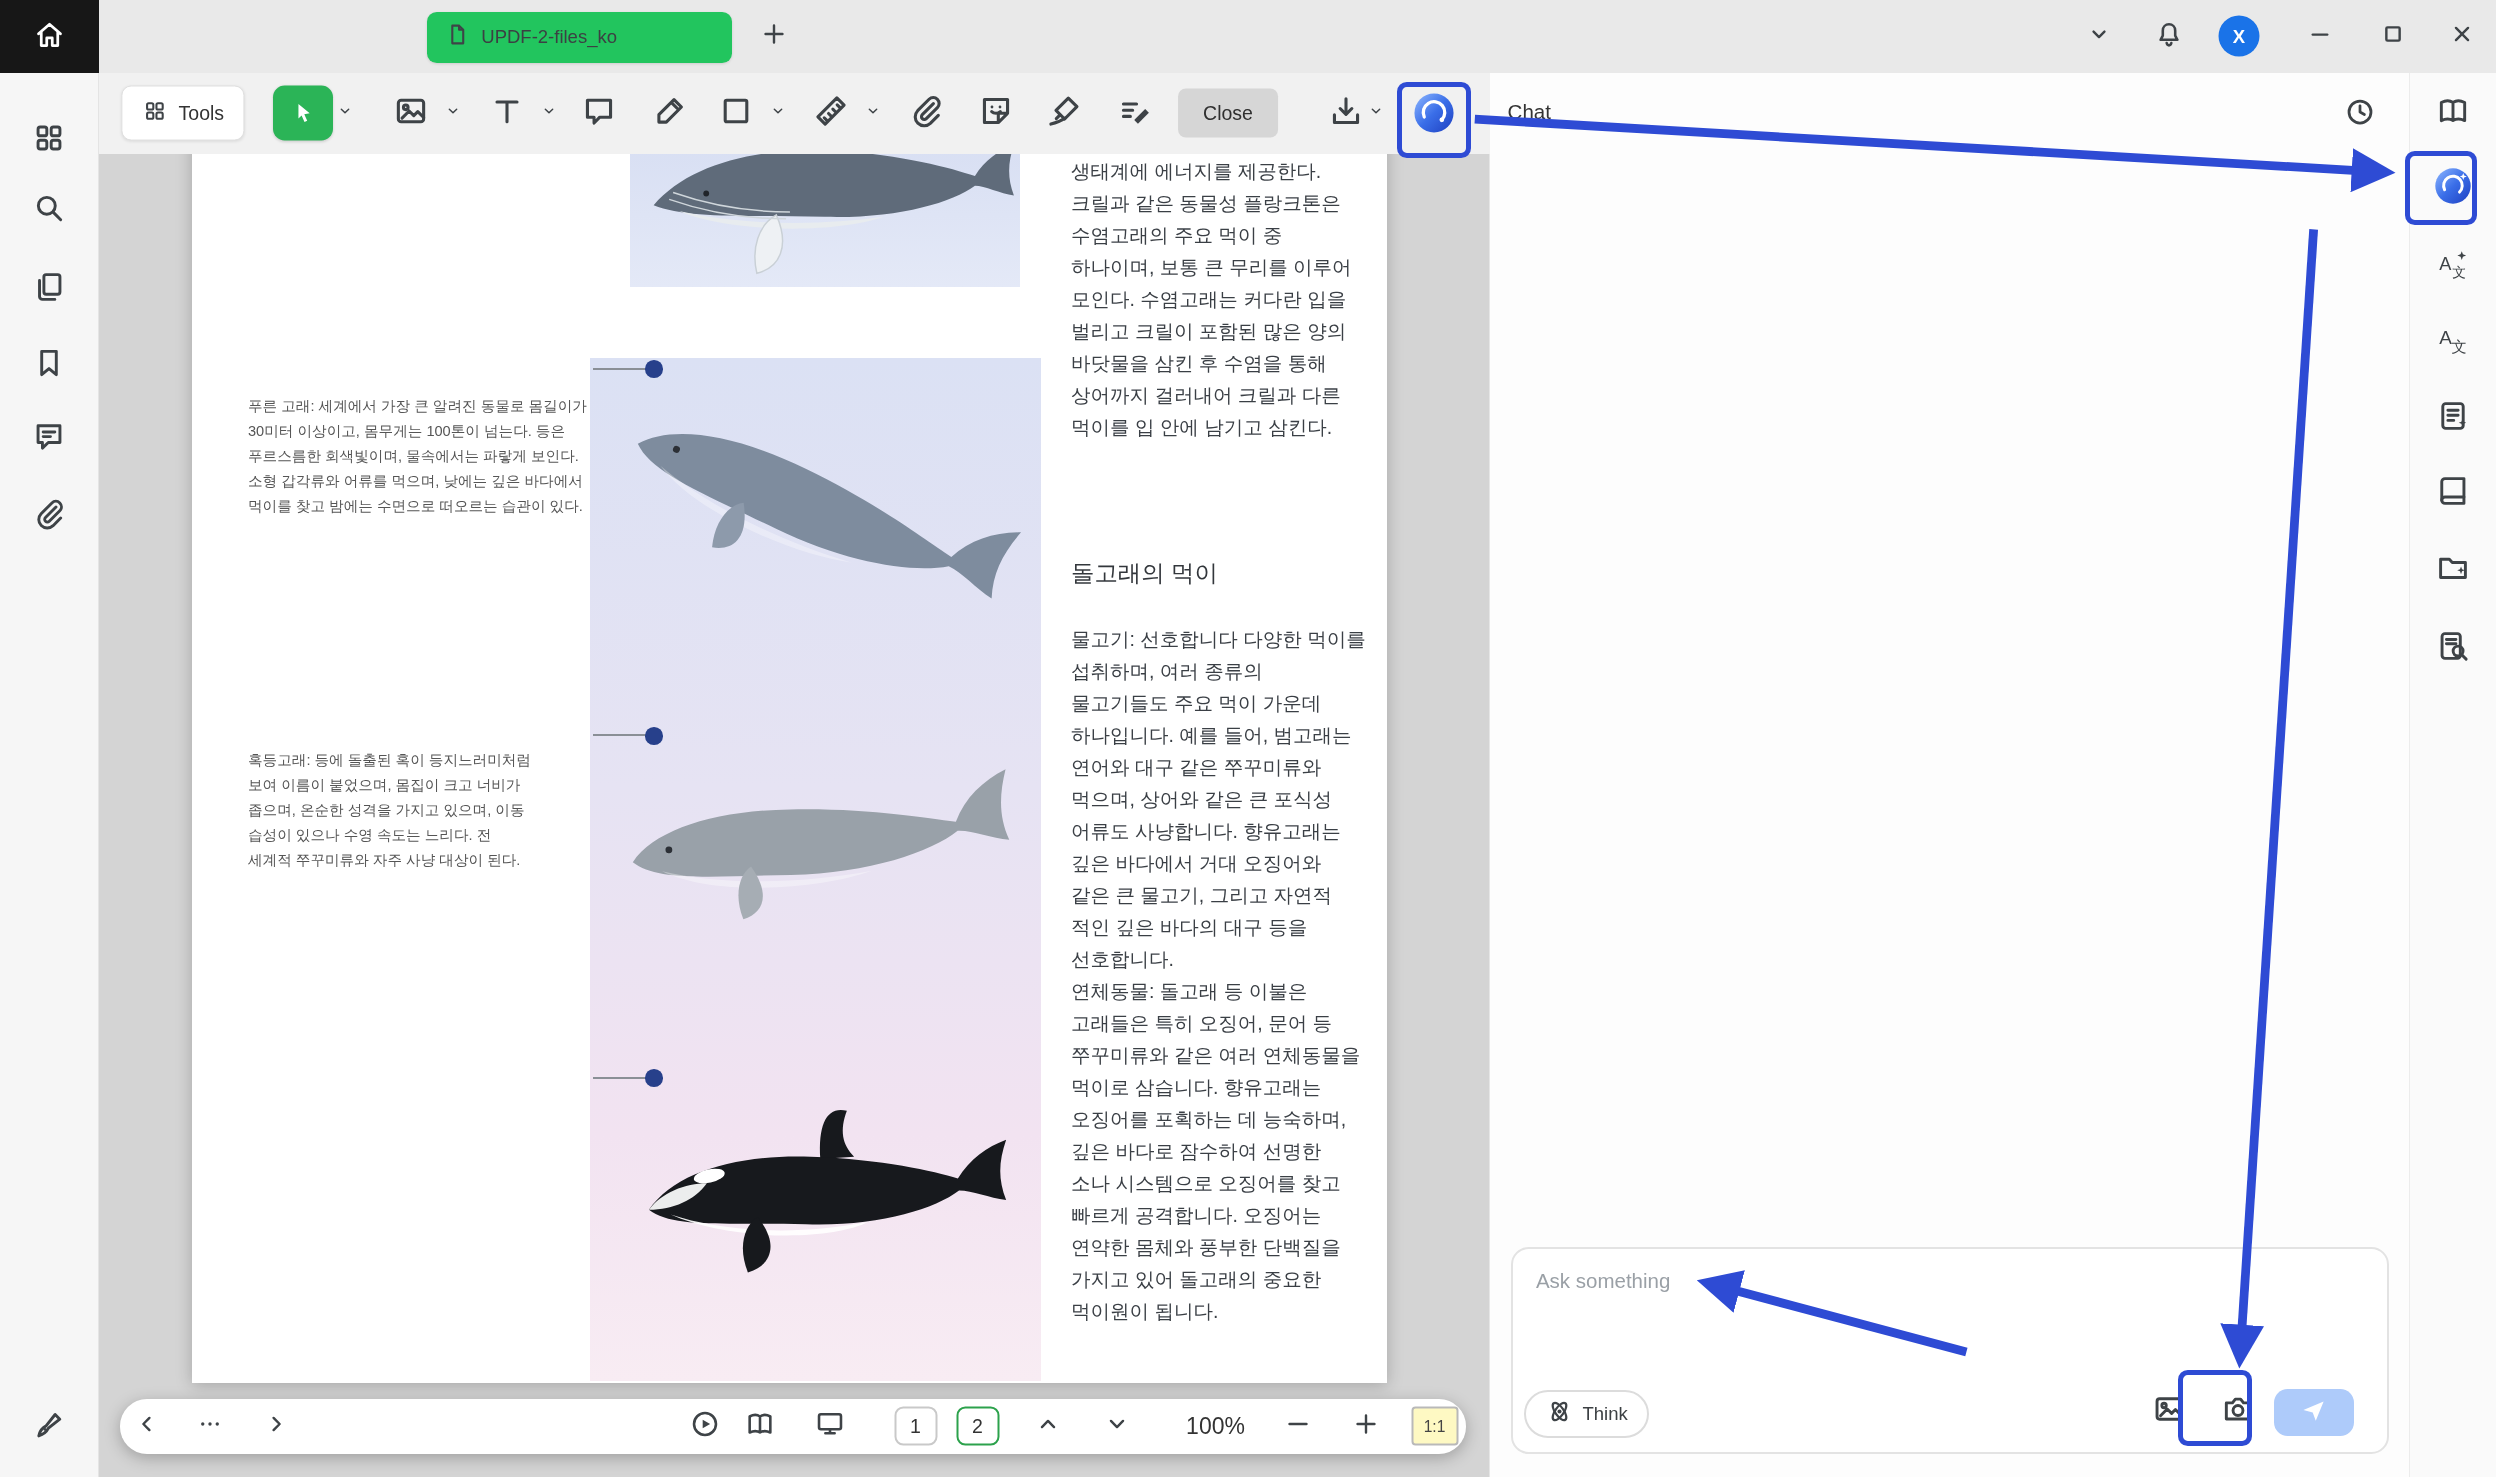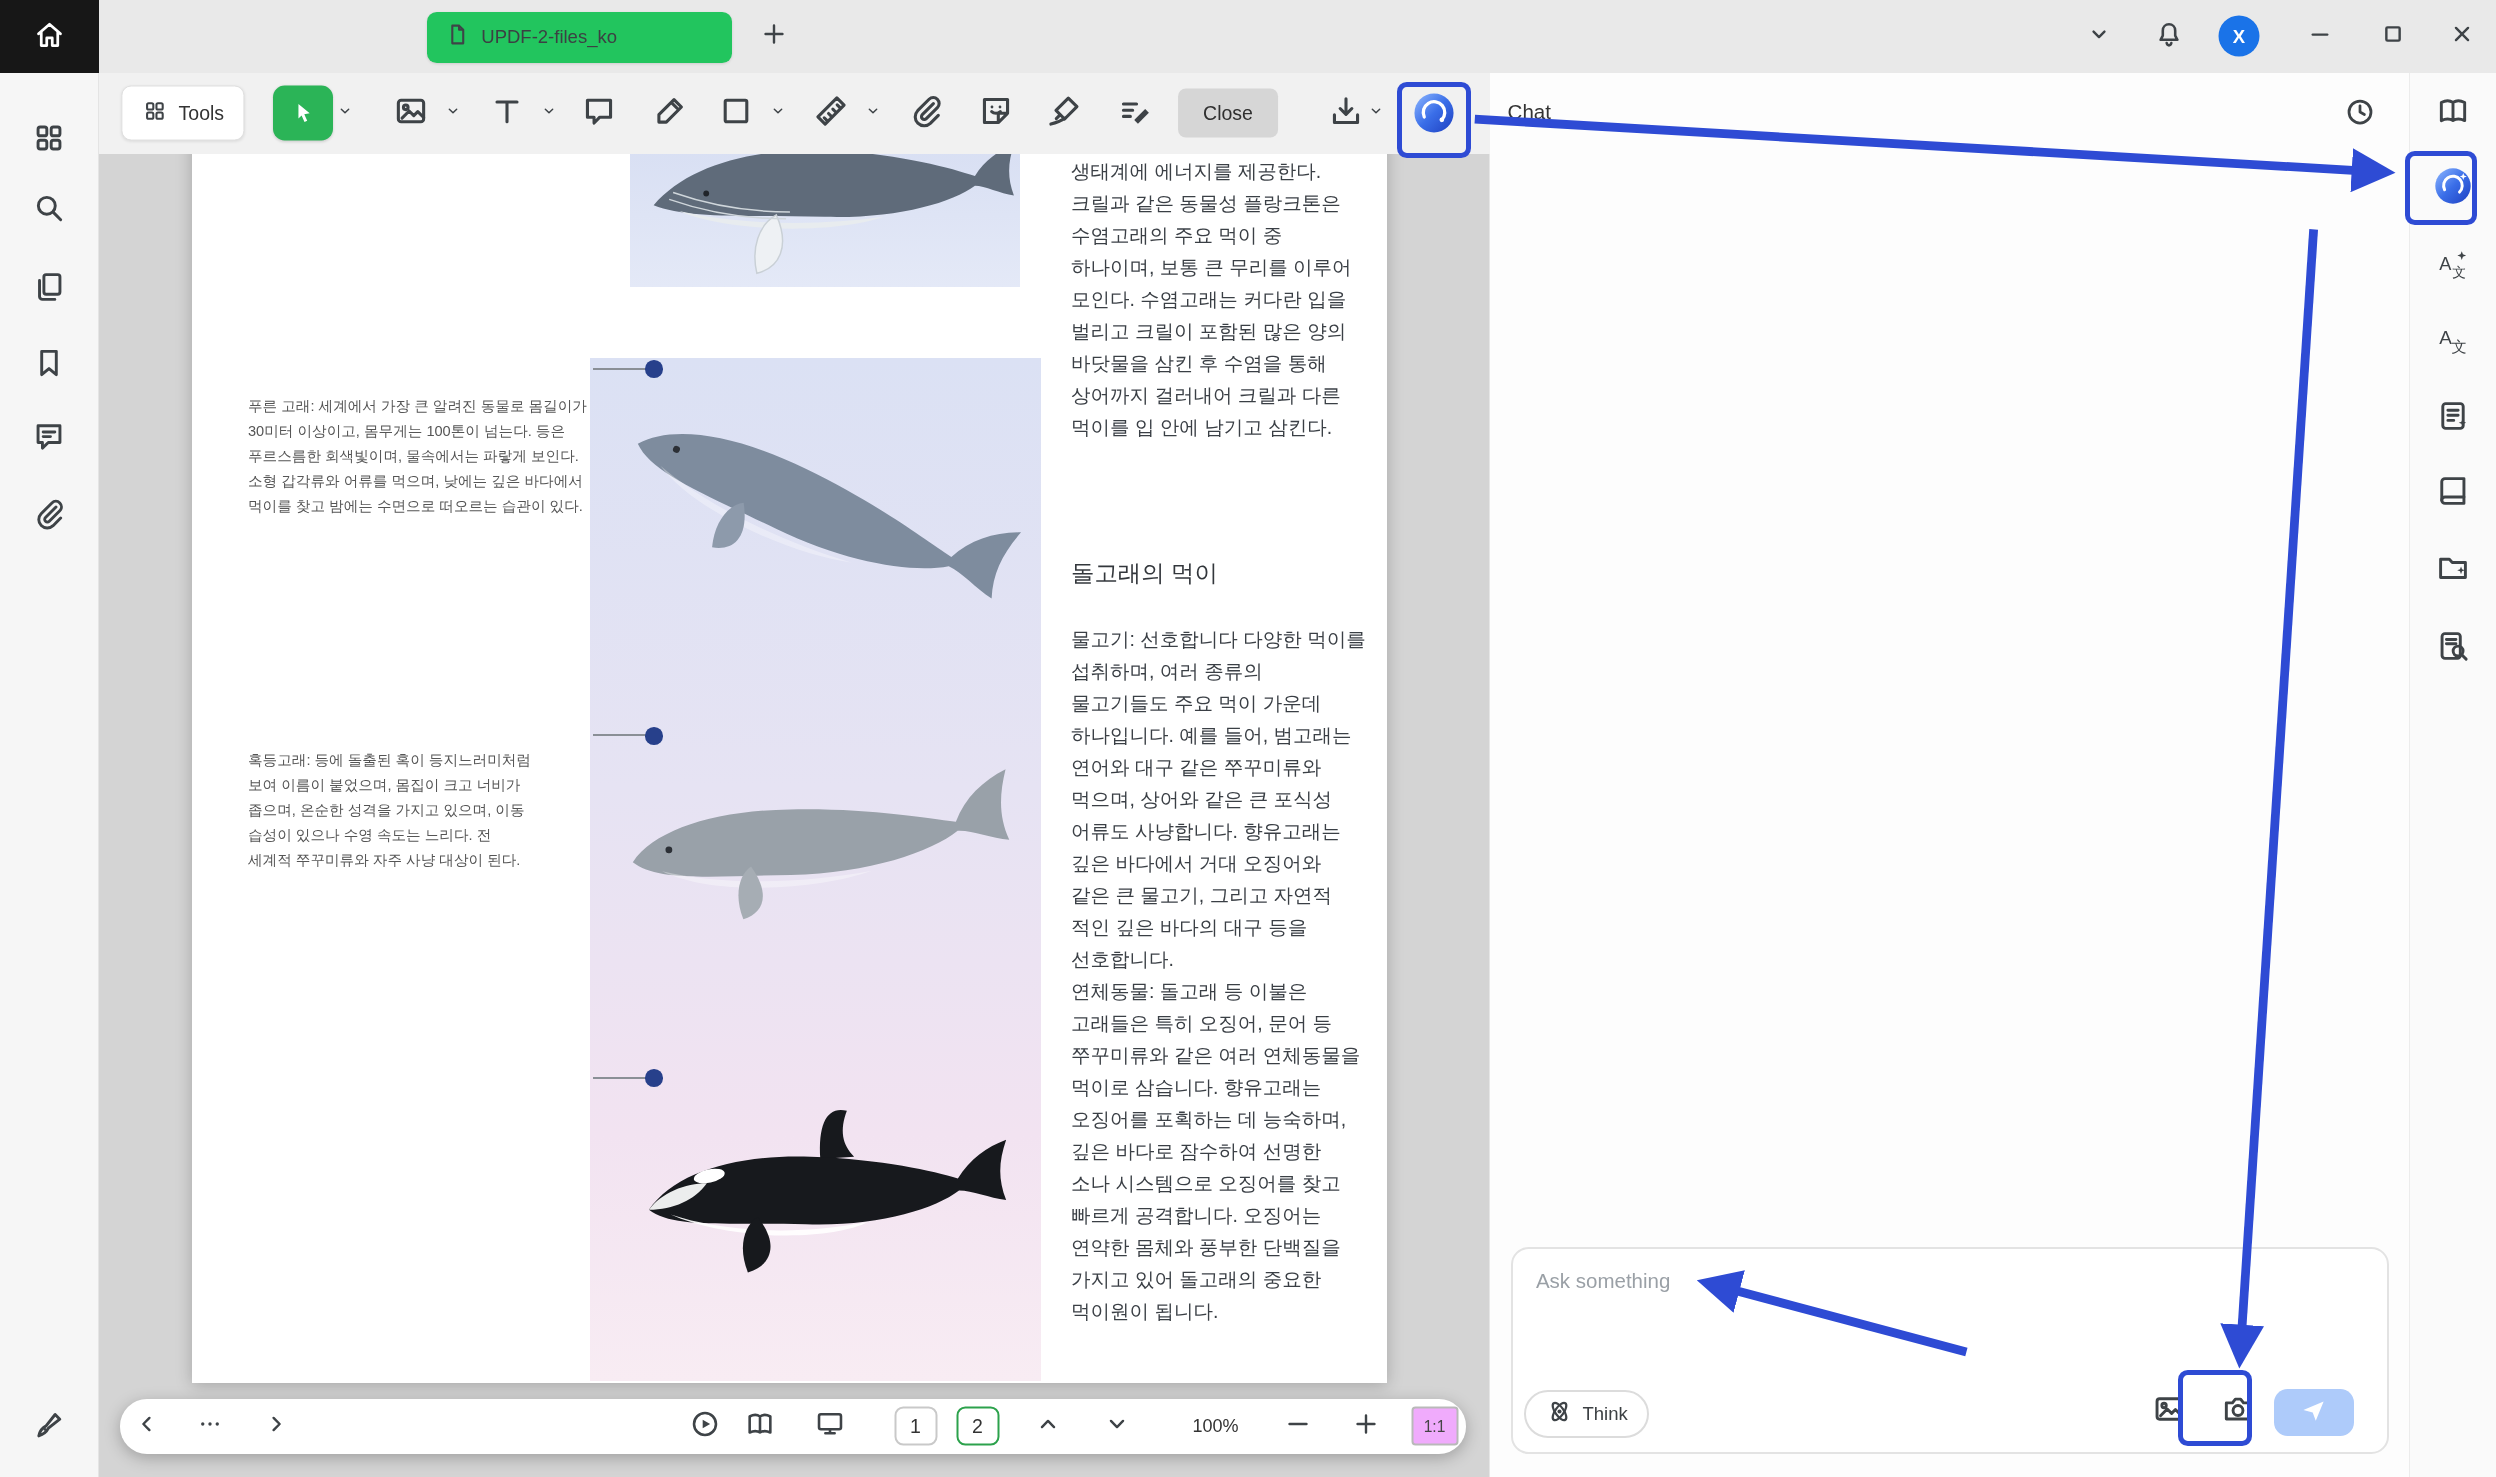--- a/index.html
+++ b/index.html
@@ -54,22 +54,22 @@
   .section-col{position:absolute;left:879px;top:546px;font-size:19.5px;line-height:32px;color:#3a3f45}
   .doc-heading{position:absolute;left:879px;top:480px;font-size:23.4px;color:#33373c}
   .note{position:absolute;left:56px;width:302px;font-size:14.6px;line-height:25px;color:#555}
 
   .bottombar{position:absolute;left:20.5px;top:1326px;width:1346px;height:55px;background:#fff;
     border-radius:27px;box-shadow:0 3.9px 15.6px rgba(0,0,0,.25);z-index:6}
   .pagebox{width:43px;height:39px;border:2px solid #c9c9c9;border-radius:8.8px;display:flex;
     align-items:center;justify-content:center;font-size:19.5px;color:#333;background:#fff}
   .pagebox.active{border-color:#2ca24c}
   .fitbox{width:47px;height:39px;border:2px solid #b9b9b9;border-radius:4px;display:flex;
-    align-items:center;justify-content:center;font-size:15.6px;color:#444;background:#f0abfc}
-  .zoomlabel{font-size:18px;color:#333}
+    align-items:center;justify-content:center;font-size:15.6px;color:#444;background:#fef9c3}
+  .zoomlabel{font-size:23px;color:#333}
 
   
   .chat-panel{position:absolute;left:1489px;top:73px;width:920px;height:1404px;background:#fdfdfd;
     border-left:1px solid #e6e6e6}
   .chat-title{position:absolute;left:17.6px;top:27px;font-size:20.5px;color:#333}
   .chat-input-box{position:absolute;left:20.5px;top:1174px;width:878px;height:207px;background:#fff;
     border:2px solid #e3e3e3;border-radius:17.6px}
   .chat-placeholder{position:absolute;left:23.4px;top:19.5px;font-size:20.5px;color:#9aa0a6}
   .think-btn{position:absolute;left:11.7px;bottom:13.7px;height:48px;border:2px solid #dcdcdc;border-radius:24.4px;
     display:flex;align-items:center;gap:9.8px;padding:0 19.5px;font-size:18.5px;color:#3c4043;background:#fff}

